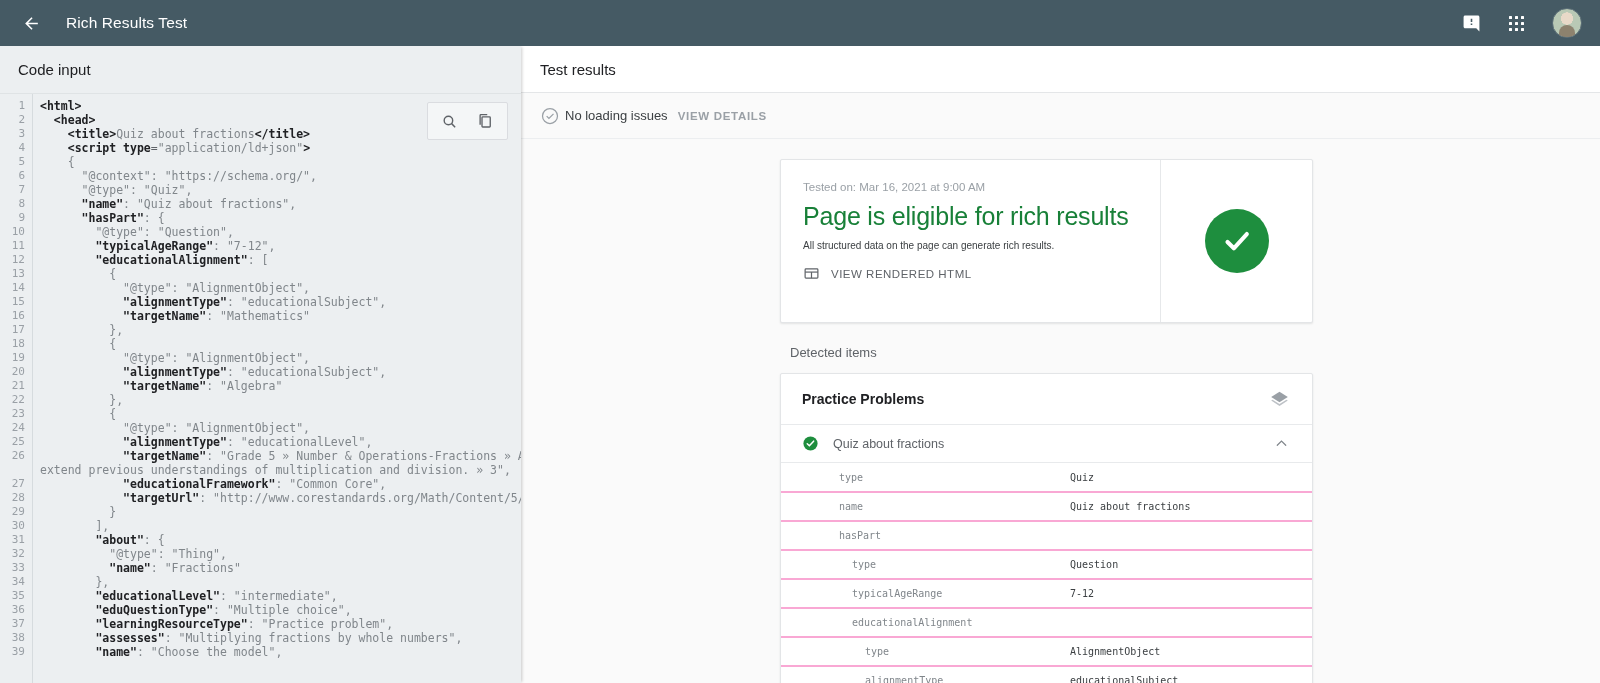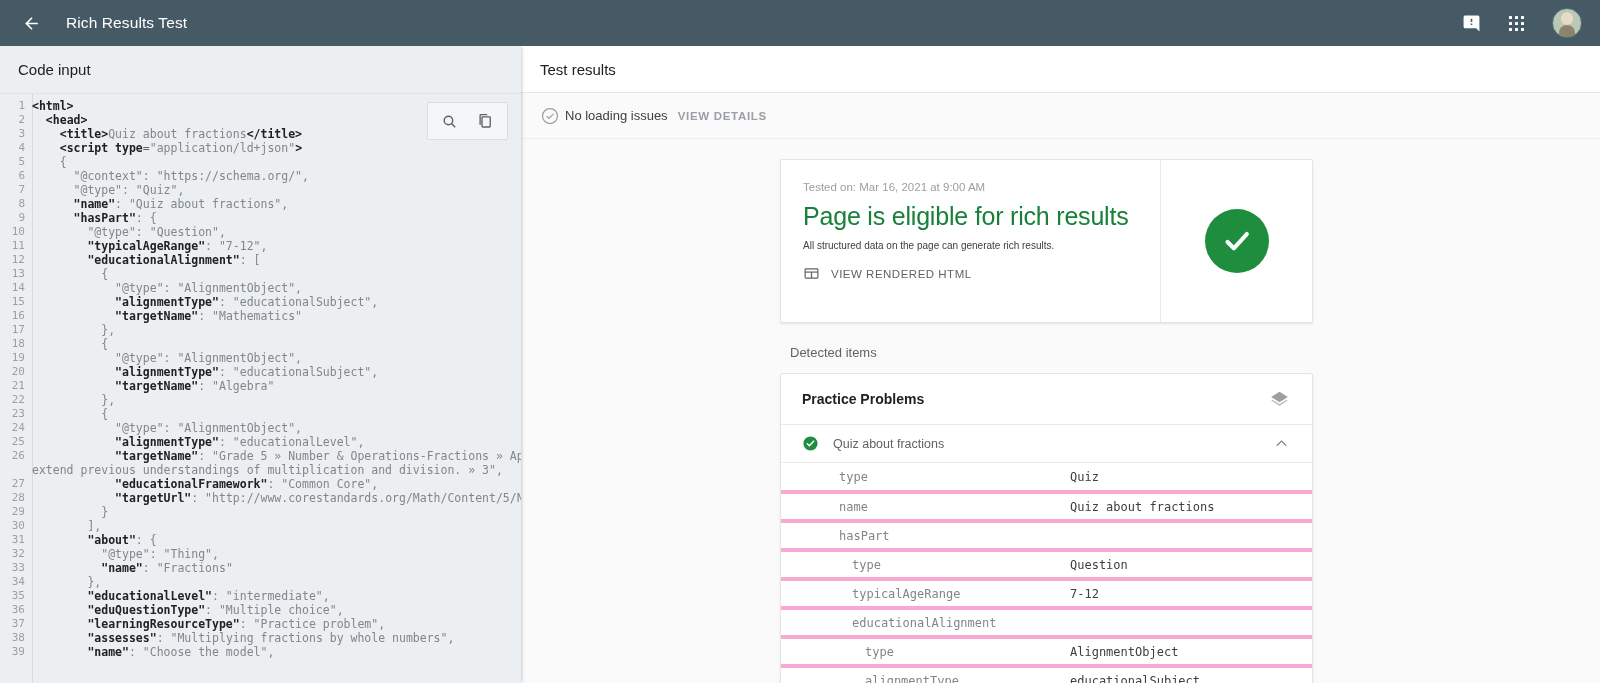--- a/index.html
+++ b/index.html
@@ -88,21 +88,21 @@
     position: absolute; inset: 0;
     overflow: hidden;
     padding-top: 5px;
   }
   .cl { display: flex; font-family: "DejaVu Sans Mono", monospace; font-size: 11.5px; line-height: 14px; white-space: pre; }
   .ln {
     width: 32px; flex: 0 0 32px; text-align: right; padding-right: 7px;
     color: #9aa0a6; font-family: "DejaVu Sans Mono", monospace; font-size: 11px;
     user-select: none;
   }
-  .ctx { color: #5f6368; text-align: right; }
+  .ctx { padding-left: 8px; color: #5f6368; text-align: right; }
   .ctx b { font-weight: 700; color: #202124; }
   .ctx .s { color: #80868b; font-weight: 400; }
   .wrapline .ln { visibility: hidden; }
   #code-tools {
     position: absolute; top: 8px; right: 13px;
     background: #f4f6f7; border: 1px solid #dadce0;
     border-radius: 2px;
     display: flex; align-items: center;
     height: 38px; padding: 0 13px; gap: 18px;
     z-index: 5;
@@ -191,22 +191,22 @@
     border-bottom: 1px solid #e8eaec;
     cursor: pointer;
   }
   #item-row .label { font-size: 12.5px; color: #5f6368; }
   #item-chevron { margin-left: auto; }
 
   table { width: 100%; border-collapse: collapse; }
   tr { height: 29px; }
   td {
     font-family: "DejaVu Sans Mono", monospace;
-    font-size: 12px;
-    border-bottom: 4px solid #f9a8d4;
+    font-size: 10px;
+    border-bottom: 2px solid #f9a8d4;
     vertical-align: middle;
   }
   td.k { color: #80868b; width: 289px; }
   td.v { color: #3c4043; }
   .d0 { padding-left: 58px; }
   .d1 { padding-left: 71px; }
   .d2 { padding-left: 84px; }
 </style>
 </head>
 <body>

